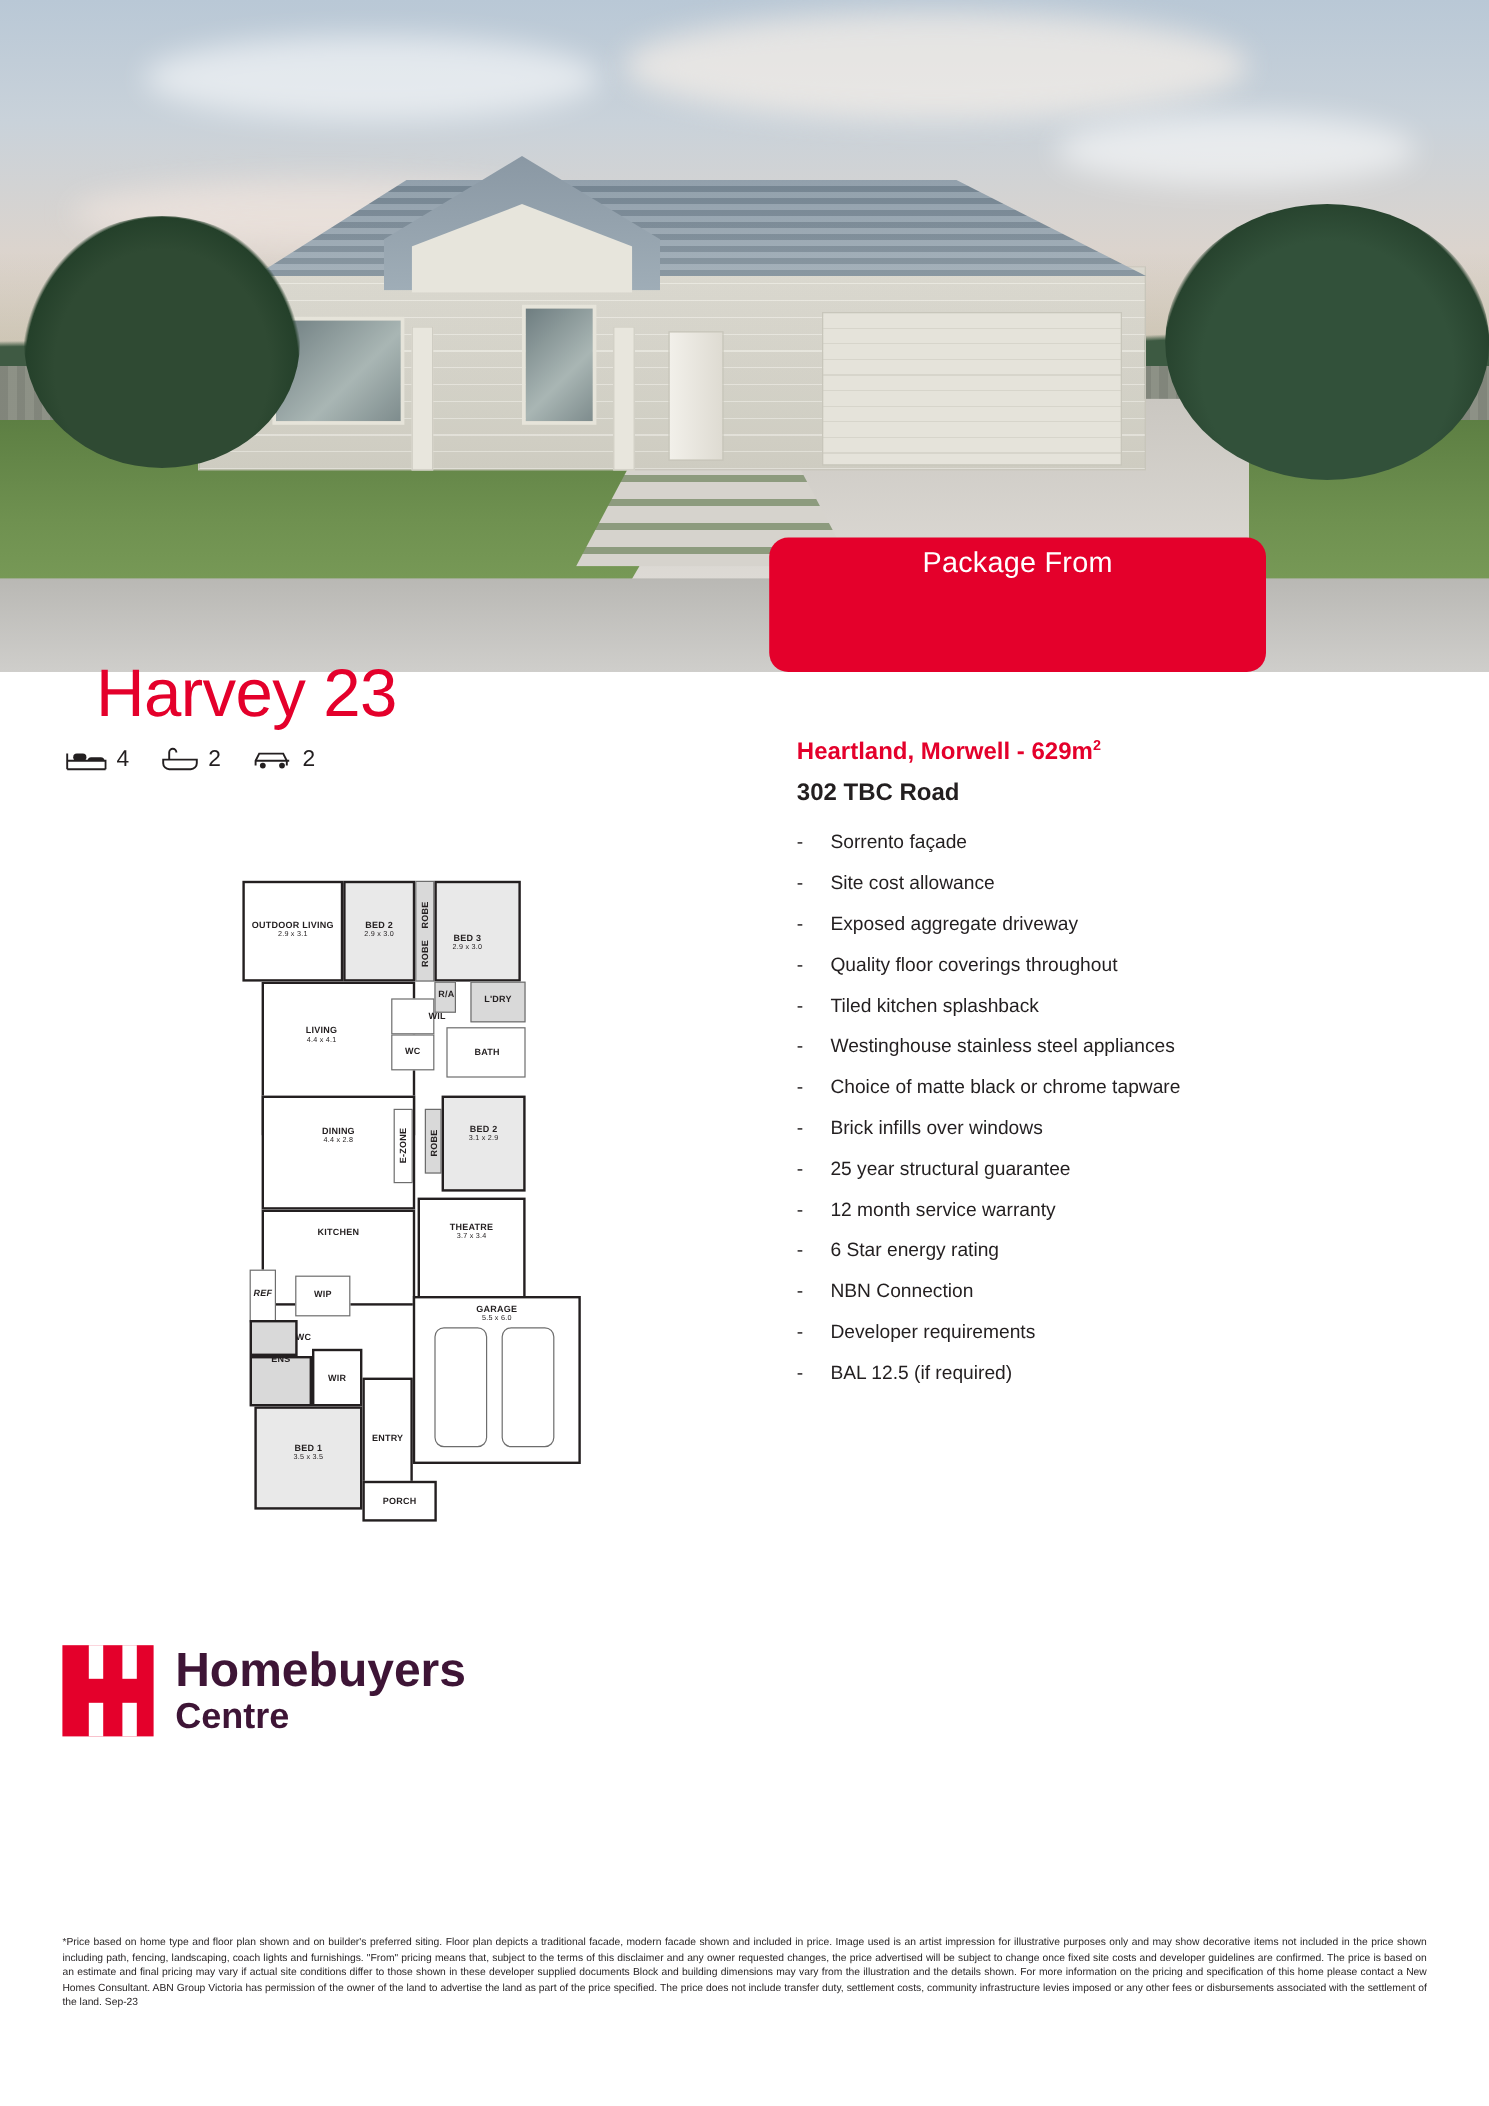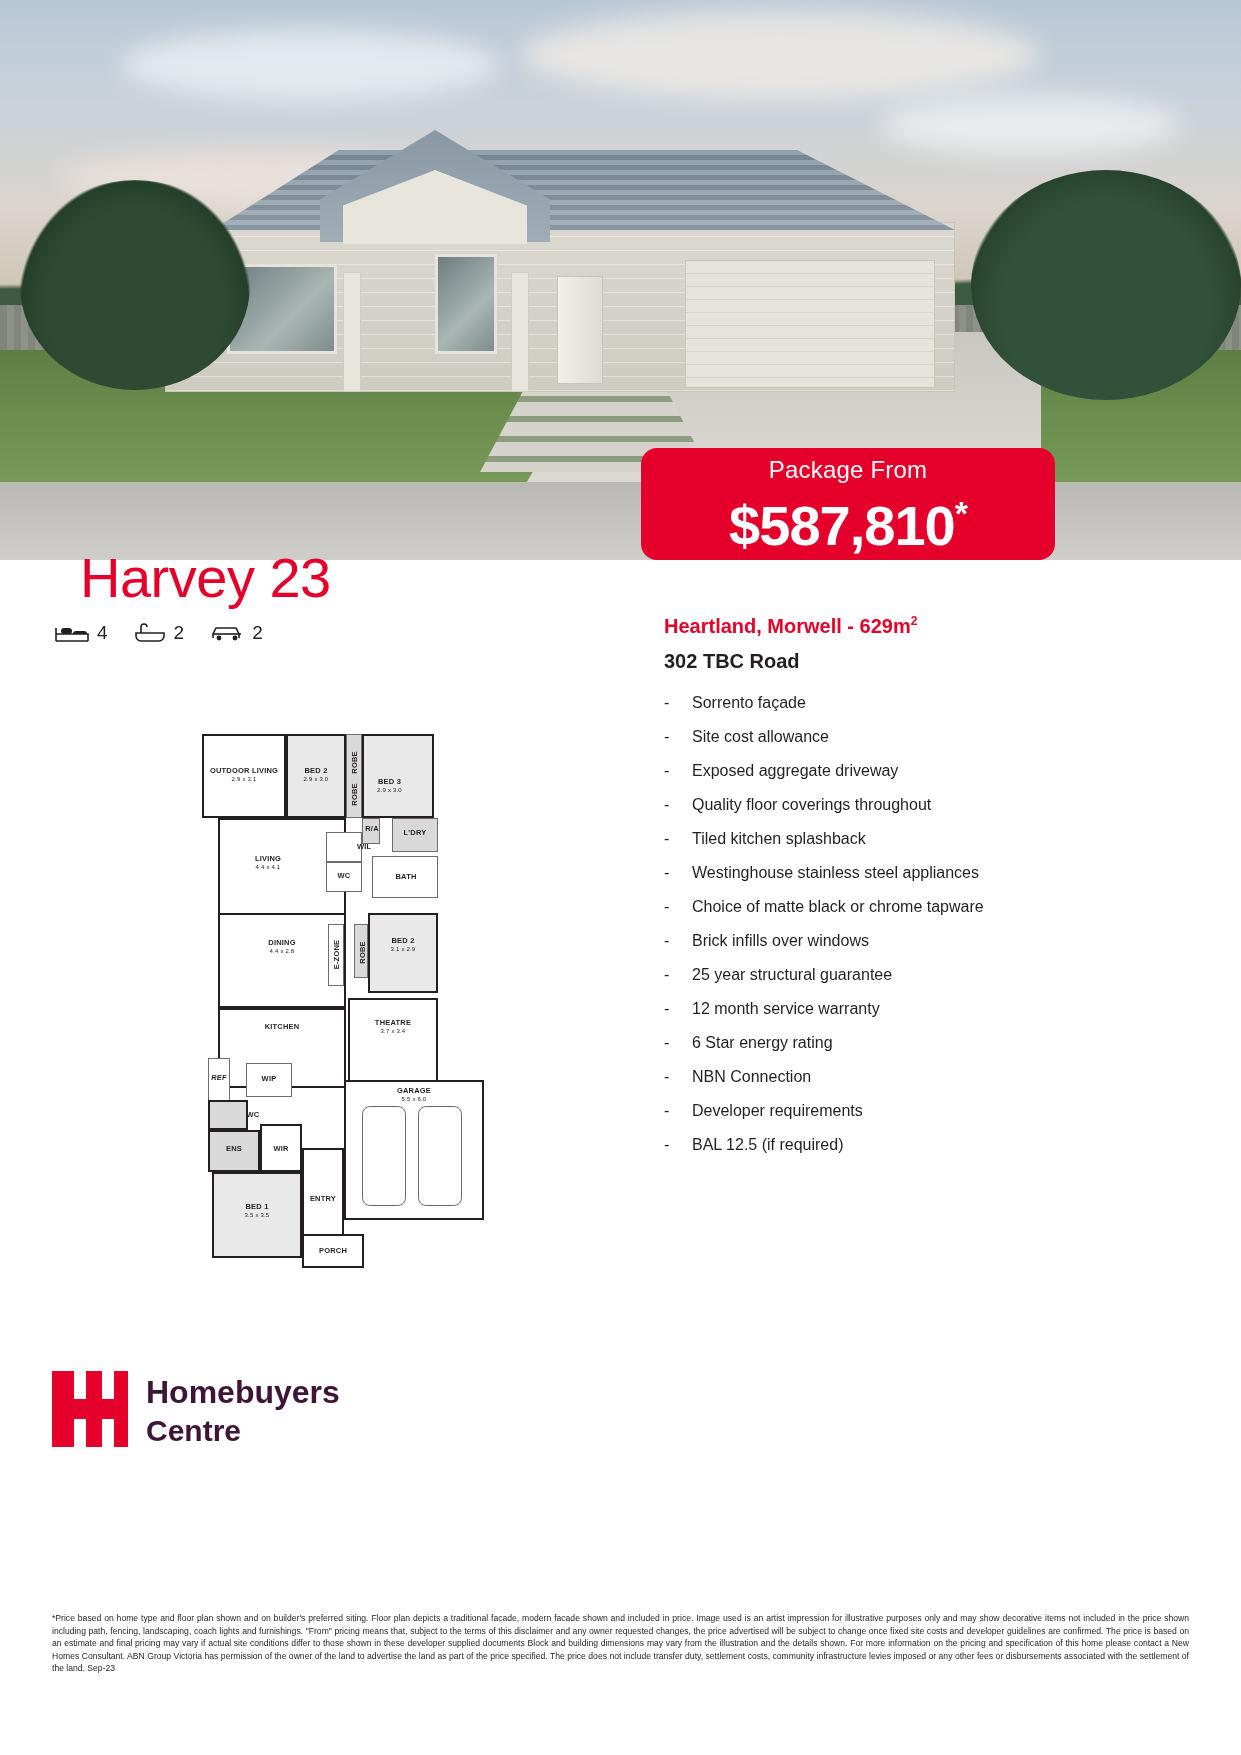--- a/index.html
+++ b/index.html
@@ -230,21 +230,21 @@
     content: ""; position: absolute; background: #fff;
   }
   .logo-mark::before { left: 22px; top: 0; width: 12px; height: 28px; }
   .logo-mark::after  { left: 22px; bottom: 0; width: 12px; height: 28px; }
   .logo-mark span {
     position: absolute; right: 14px; top: 0; width: 12px; height: 28px; background: #fff;
   }
   .logo-mark i {
     position: absolute; right: 14px; bottom: 0; width: 12px; height: 28px; background: #fff;
   }
-  .logo-text-top { font-size: 32px; font-weight: 700; color: #3e1536; line-height: 44px; }
+  .logo-text-top { font-size: 40px; font-weight: 700; color: #3e1536; line-height: 44px; }
   .logo-text-bot { font-size: 30px; font-weight: 700; color: #3e1536; line-height: 34px; }
 
   
   .disclaimer {
     position: absolute; left: 52px; top: 1612px; width: 1137px;
     font-size: 8.6px; line-height: 12.6px; color: #231f20;
     text-align: justify;
   }
 </style>
 </head>
@@ -279,21 +279,20 @@
       <div class="door"></div>
       <div class="garage-door"></div>
     </div>
     <div class="bush-l"></div>
     <div class="bush-r"></div>
     <div class="road"></div>
   </div>
 
   <div class="price-badge">
     <div class="price-from">Package From</div>
-    <div class="price-value"><span>$587,810</span><sup>*</sup></div>
   </div>
 
   <div class="title">Harvey 23</div>
 
   <div class="specs">
     <div class="spec">
       <span>
         <svg width="34" height="22" viewBox="0 0 34 22">
           <path d="M1 6v13M1 19h32M1 12h32v7" stroke="#231f20" stroke-width="1.6" fill="none"></path>
           <rect x="6" y="6" width="11" height="6" rx="3" fill="#231f20"></rect>
@@ -446,21 +445,21 @@
 
       <div class="room" style="left:148px; top:352px; width:140px; height:140px;"></div>
       <div class="lbl" style="left:148px; top:358px; width:140px;"><span>GARAGE</span><span class="dim">5.5 x 6.0</span></div>
       <div class="room thin" style="left:166px; top:378px; width:44px; height:100px; border-radius:8px;"></div>
       <div class="room thin" style="left:222px; top:378px; width:44px; height:100px; border-radius:8px;"></div>
 
       <div class="room grey" style="left:12px; top:372px; width:40px; height:30px;"></div>
       <div class="lbl" style="left:44px; top:382px; width:26px;"><span>WC</span></div>
 
       <div class="room grey" style="left:12px; top:402px; width:52px; height:42px;"></div>
-      <div class="lbl" style="left:12px; top:416px; width:52px;"><span>ENS</span></div>
+      <div class="lbl" style="left:12px; top:400px; width:52px;"><span>ENS</span></div>
 
       <div class="room" style="left:64px; top:396px; width:42px; height:48px;"></div>
       <div class="lbl" style="left:64px; top:416px; width:42px;"><span>WIR</span></div>
 
       <div class="room fill" style="left:16px; top:444px; width:90px; height:86px;"></div>
       <div class="lbl" style="left:16px; top:474px; width:90px;"><span>BED 1</span><span class="dim">3.5 x 3.5</span></div>
 
       <div class="room" style="left:106px; top:420px; width:42px; height:110px;"></div>
       <div class="lbl" style="left:106px; top:466px; width:42px;"><span>ENTRY</span></div>
 

